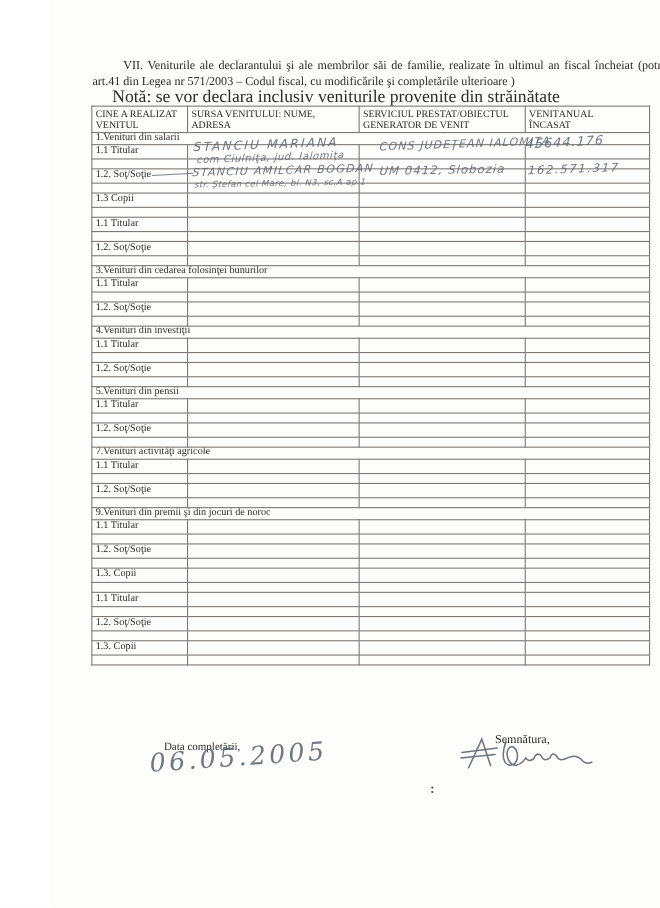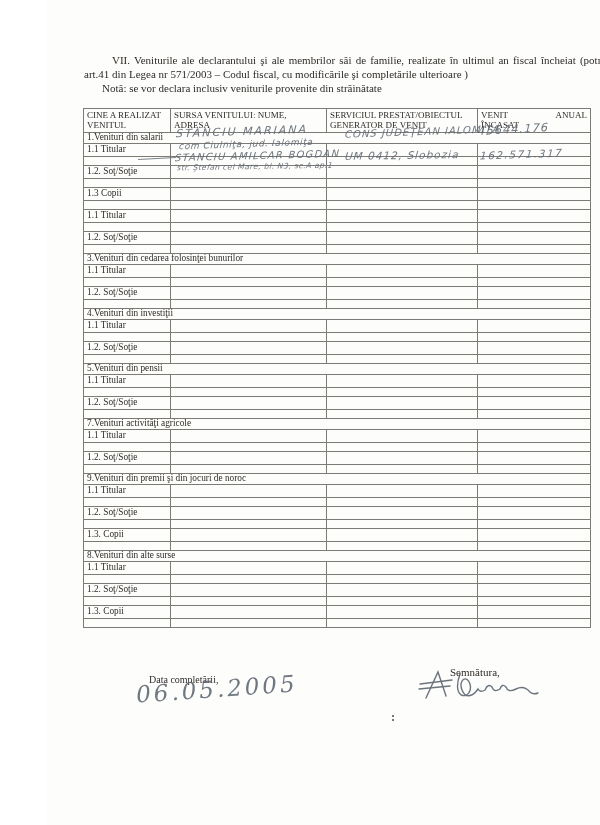--- a/index.html
+++ b/index.html
@@ -2,31 +2,31 @@
 <html><head>
 <meta charset="utf-8">
 <style>
   html,body{margin:0;padding:0;}
   body{width:600px;height:825px;background:#ffffff;}
   .page{position:relative;width:600px;height:825px;background:#fdfdfb;
         font-family:"Liberation Serif",serif;color:#2e2b28;overflow:hidden;margin-left:46px;}
 
   .intro{position:absolute;left:38px;top:53px;width:532px;font-size:11px;
          line-height:14px;text-align:justify;text-indent:28px;margin:0;}
-  .note{position:absolute;left:56px;top:82px;font-size:11px;line-height:13px;font-family:Liberation Serif, serif;}
-
-  table.decl{position:absolute;left:37px;top:108px;width:507px;
+  .note{position:absolute;left:56px;top:82px;font-size:16px;line-height:13px;font-family:Liberation Serif, serif;}
+
+  table.decl{position:absolute;left:37px;top:96px;width:507px;
              border-collapse:collapse;table-layout:fixed;}
   table.decl td{border:1px solid #7d7a76;padding:0 3px;vertical-align:top;
                 font-size:9.3px;line-height:9.5px;overflow:hidden;}
   table.decl col.c0{width:87px;} table.decl col.c1{width:156px;}
   table.decl col.c2{width:151px;} table.decl col.c3{width:113px;}
   tr.hrow td{height:22px;font-size:9px;line-height:10px;white-space:pre-line;
              padding-top:1px;letter-spacing:0;}
-  tr.hrow .spread{display:flex;justify-content:space-between;}
+  tr.hrow .spread{display:flex;justify-content:flex-start;}
   tr.trow td{height:10px;}
   tr.drow td{height:11px;padding-top:1px;}
   tr.crow td{height:8px;}
 
   .hw{position:absolute;color:#5c6671;font-family:"DejaVu Sans",sans-serif;
       font-style:italic;white-space:nowrap;opacity:.88;z-index:5;}
   .hw.name1{left:130px;top:125px;font-size:11px;letter-spacing:2px;transform:rotate(-2deg) skewX(-6deg);}
   .hw.addr1{left:133px;top:139px;font-size:9px;letter-spacing:.6px;transform:rotate(-2deg) skewX(-6deg);}
   .hw.name2{left:129px;top:150px;font-size:10px;letter-spacing:1.2px;transform:rotate(-1.5deg) skewX(-6deg);}
   .hw.addr2{left:131px;top:162px;font-size:7.6px;letter-spacing:.4px;transform:rotate(-1deg) skewX(-6deg);}
@@ -275,23 +275,20 @@
           <td></td>
           <td></td>
           <td></td>
         </tr>
         <tr class="crow">
           <td></td>
           <td></td>
           <td></td>
           <td></td>
         </tr>
-        <tr class="trow">
-          <td colspan="4">8.Venituri din alte surse</td>
-        </tr>
         <tr class="drow">
           <td>1.1 Titular</td>
           <td></td>
           <td></td>
           <td></td>
         </tr>
         <tr class="crow">
           <td></td>
           <td></td>
           <td></td>

